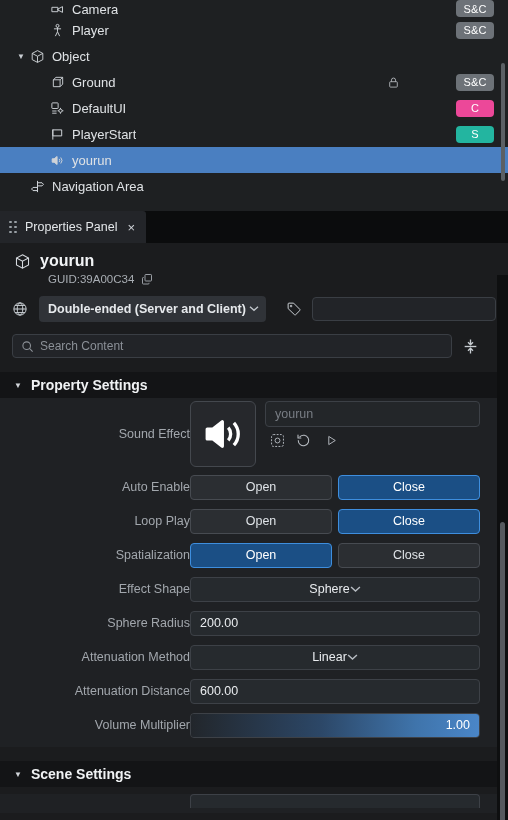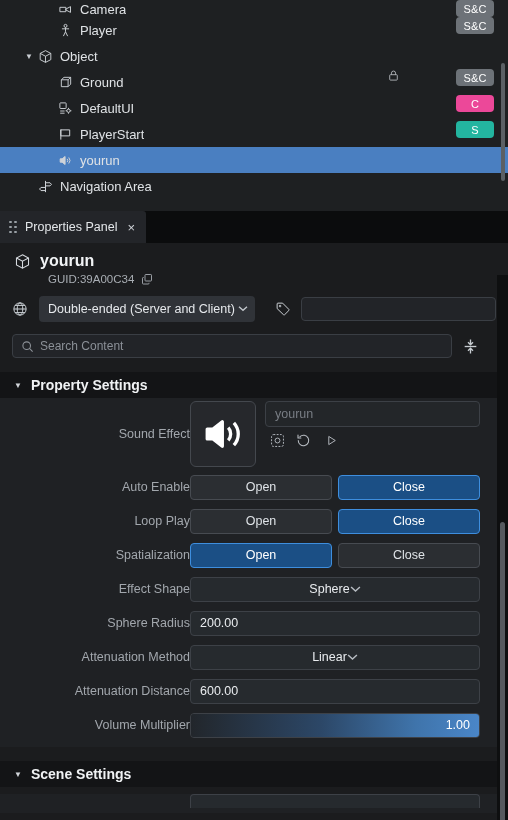--- a/index.html
+++ b/index.html
@@ -12,37 +12,37 @@
   }
   #app { position: relative; width: 508px; height: 820px; background: #1b1c1e; }
 
   
   .tree-panel {
     position: absolute; left: 0; top: 0; width: 508px; height: 211px;
     background: #1e2022; overflow: hidden;
   }
   .tree-row {
     position: relative; display: flex; align-items: center;
-    height: 26px; padding-left: 22px; color: #dfe2e5; font-size: 13px;
+    height: 26px; padding-left: 14px; color: #dfe2e5; font-size: 13px;
   }
   .tree-row.selected { background: #4a7fc1; }
   .tree-row .twisty {
     width: 14px; display: flex; align-items: center; justify-content: center;
     color: #c9cdd2; font-size: 8px; flex: 0 0 14px;
   }
   .tree-row .indent { flex: 0 0 auto; }
   .tree-ico {
     width: 19px; height: 16px; flex: 0 0 19px;
     display: flex; align-items: center; justify-content: center;
     color: #cfd3d8; margin-right: 5px;
   }
   .tree-label { white-space: nowrap; overflow: hidden; text-overflow: ellipsis; }
   .tree-right {
     position: absolute; right: 0; top: 0; height: 100%;
-    display: flex; align-items: flex-start; gap: 8px; padding-right: 14px; margin-left: 36px;
+    display: flex; align-items: center; gap: 8px; padding-right: 14px; margin-left: 36px;
   }
   .lock-ico { color: #b9bdc2; display: flex; align-items: center; }
   .badge {
     min-width: 38px; height: 17px; border-radius: 4px;
     font-size: 11px; color: #ffffff; display: flex;
     align-items: center; justify-content: center; padding: 0 7px;
     letter-spacing: .2px;
   }
   .badge.gray { background: #6d7278; }
   .badge.teal { background: #23b5a0; }
@@ -86,20 +86,21 @@
   .obj-title { color: #f1f3f5; font-size: 16px; font-weight: bold; }
   .guid-row {
     display: flex; align-items: center; gap: 7px;
     margin: 3px 0 0 34px; color: #a8adb3; font-size: 11.5px;
   }
   .guid-row .copy-ico { display: flex; color: #a8adb3; }
 
   .net-row {
     display: flex; align-items: center; gap: 10px;
     margin: 11px 0 0 12px;
+    font-weight: bold;
   }
   .globe-ico { color: #cbd0d5; display: flex; width: 17px; }
   .net-select {
     height: 26px; background: #303338; border-radius: 4px;
     display: flex; align-items: center; gap: 3px;
     padding: 0 7px 0 9px; color: #e6e9ec; font-size: 12.5px;
   }
   .net-select .chev { font-size: 9px; color: #c2c7cc; }
   .tag-ico { color: #cbd0d5; display: flex; margin-left: 10px; }
   .tag-input {

